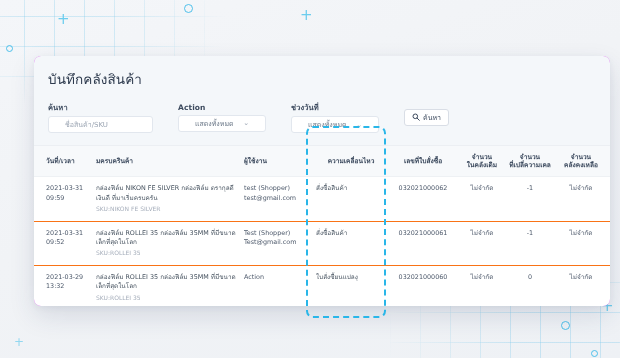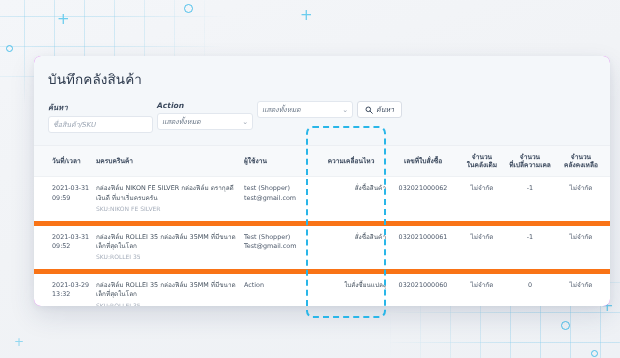--- a/index.html
+++ b/index.html
@@ -87,42 +87,42 @@
     border-bottom: 1px solid #eceff3;
   }
   .card-title {
     font-size: 13.5px;
     color: #2e3b4e;
     font-weight: 400;
     letter-spacing: .1px;
     margin-bottom: 11px;
   }
 
-  .filters { display: flex; align-items: flex-start; gap: 4px; font-style: italic; }
+  .filters { display: flex; align-items: center; gap: 25px; }
   .field { display: flex; flex-direction: column; }
   .field-label {
     font-size: 7.5px;
     font-weight: bold;
     color: #3c4a5e;
     margin-bottom: 3px;
     letter-spacing: .1px;
   }
   .input-box, .select-box {
     height: 17px;
     background: #fff;
     border: 1px solid #e2e7ee;
     border-radius: 3px;
     font-size: 7px;
     color: #9aa4b2;
     display: flex;
     align-items: center;
-    padding: 0 4px;
+    padding: 0 16px;
   }
   .input-box { width: 105px; }
-  .select-box { width: 96px; justify-content: space-between; color: #6a7787; }
+  .select-box { width: 88px; justify-content: space-between; color: #6a7787; }
   .caret { color: #9aa4b2; font-size: 7px; }
   .search-btn {
     height: 17px;
     min-width: 45px;
     background: #fff;
     border: 1px solid #d9dee6;
     border-radius: 3px;
     display: flex;
     align-items: center;
     justify-content: center;
@@ -141,45 +141,45 @@
   th {
     font-size: 6.6px;
     font-weight: bold;
     color: #3c4a5e;
     text-align: left;
     padding: 7px 4px 7px 0;
     vertical-align: middle;
     line-height: 1.25;
     border-bottom: 1px solid #eef1f4;
   }
-  th:first-child, td:first-child { padding-left: 18px; }
+  th:first-child, td:first-child { padding-left: 12px; }
   td {
     font-size: 6.4px;
     color: #4c586a;
     vertical-align: top;
     padding: 7px 4px 7px 0;
-    border-bottom: 5px solid #f97316;
+    border-bottom: 1px solid #f97316;
     line-height: 1.45;
   }
   tbody tr:last-child td { border-bottom: none; }
 
   .col-date   { width: 62px; }
   .col-prod   { width: 148px; }
   .col-user   { width: 72px; }
   .col-move   { width: 74px; }
   .col-po     { width: 70px; }
   .col-n1     { width: 48px; }
   .col-n2     { width: 48px; }
   .col-n3     { width: 54px; }
 
   .th-center, .td-center { text-align: center; }
   .prod-name { color: #46525f; }
   .sku { color: #a6aebb; font-size: 6px; margin-top: 2px; display: block; }
   .user-line { display: block; color: #4c586a; }
-  .move-cell { text-align: right; color: #46525f; }
+  .move-cell { text-align: left; color: #46525f; }
 
   
   .highlight {
     position: absolute;
     left: 306px;
     top: 126px;
     width: 80px;
     height: 192px;
     border: 2px dashed #29b6e8;
     border-radius: 7px;
@@ -220,20 +220,21 @@
 
       <div class="field">
         <div class="field-label">Action</div>
         <div class="select-box">
           <span>แสดงทั้งหมด</span>
           <span class="caret">⌄</span>
         </div>
       </div>
 
       <div class="field">
+        <div class="field-label">ช่วงวันที่</div>
         <div class="select-box">
           <span>แสดงทั้งหมด</span>
           <span class="caret">⌄</span>
         </div>
       </div>
 
       <div class="search-btn">
         <span>
           <svg width="8" height="8" viewBox="0 0 16 16" fill="none" stroke="#3c4a5e" stroke-width="2">
             <circle cx="6.6" cy="6.6" r="4.6"></circle>

